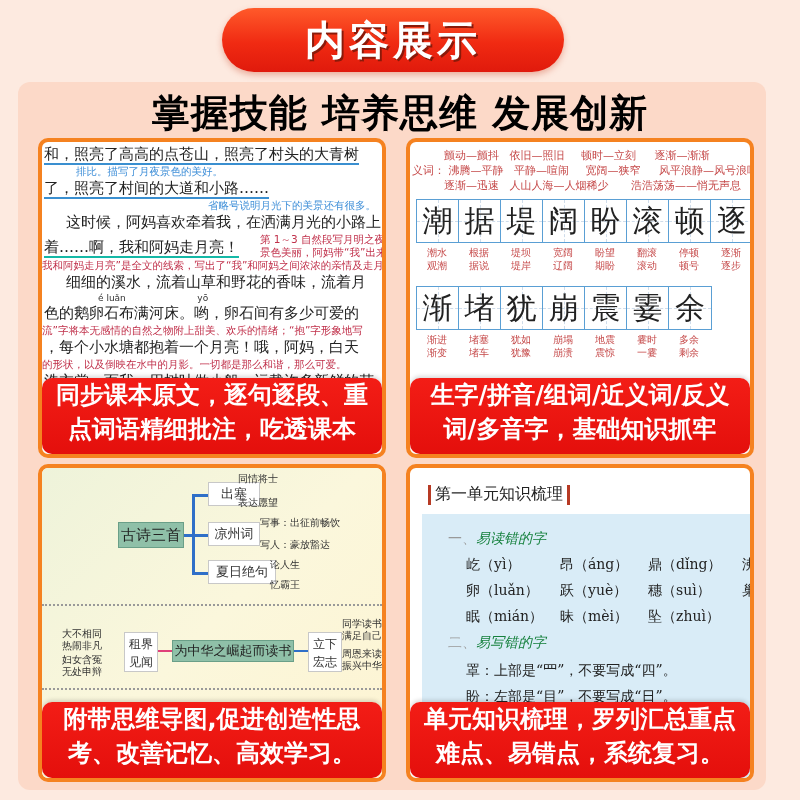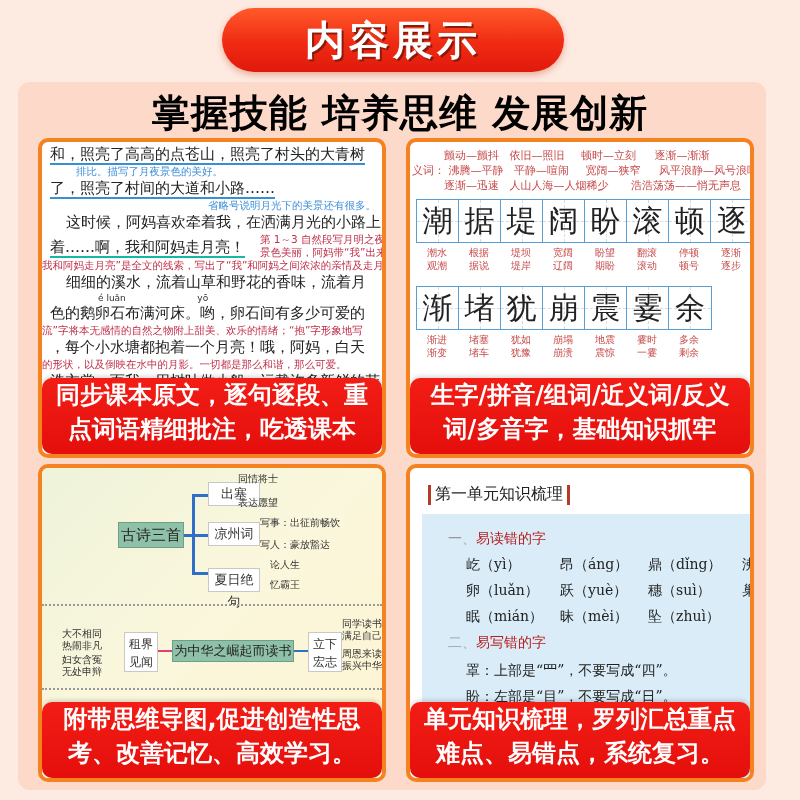--- a/index.html
+++ b/index.html
@@ -39,21 +39,21 @@
   .caption {
     position: absolute; left: 0; right: 0; bottom: 0; height: 76px;
     background: linear-gradient(180deg, #f31d16 0%, #e40f0c 100%);
     border-radius: 10px;
     color: #fff; font-size: 24px; font-weight: bold; line-height: 34px;
     text-align: center; 
     box-shadow: 0 -2px 4px rgba(0,0,0,0.15);
   }
   
   .p1 .content { position: absolute; left: 0; top: 0; right: 0; padding: 2px 0 0 0; font-family: "DejaVu Serif", serif; }
-  .tline { font-size: 15px; color: #222; white-space: nowrap; line-height: 21px; padding-left: 8px; }
+  .tline { font-size: 15px; color: #222; white-space: nowrap; line-height: 21px; padding-left: 2px; }
   .tline.indent { padding-left: 24px; }
   .u-blue { border-bottom: 2px solid #3a8fd0; }
   .u-red { border-bottom: 2px solid #14b8a6; text-align: center; }
   .note-blue { font-family: "DejaVu Sans", sans-serif; font-size: 10.5px; color: #3f8fd8; white-space: nowrap; line-height: 13px; }
   .note-red { font-family: "DejaVu Sans", sans-serif; font-size: 10.5px; color: #c0304a; white-space: nowrap; line-height: 13px; }
   .pin { font-family: "DejaVu Sans", sans-serif; font-size: 9px; color: #333; line-height: 10px; white-space: pre; padding-left: 56px; }
   
   .syn { font-size: 11px; color: #c54848; white-space: nowrap; line-height: 15px; padding-left: 2px; }
   .syn .lbl { color: #c54848; }
   .grid { display: flex; margin-left: 6px; border: 1px solid #5a9fd4; width: fit-content; }
@@ -74,21 +74,21 @@
   .node.main { background: #8fc0a8; border-color: #6a9f88; font-size: 15px; color: #222; }
   .leaf { position: absolute; font-size: 10px; color: #333; white-space: nowrap; }
   .vline { position: absolute; width: 3px; background: #2f6fc8; }
   .hline { position: absolute; height: 3px; background: #2f6fc8; }
   .dots { position: absolute; left: 0; right: 0; border-top: 2px dotted #999; }
   
   .p4 .head { position: absolute; left: 14px; top: 16px; font-size: 16px; color: #222; display: flex; align-items: center; justify-content: center; }
   .bar { display: inline-block; width: 3px; height: 20px; background: #b73a24; margin: 0 4px; }
   .p4 .blue { position: absolute; left: 12px; right: 0; top: 46px; bottom: 0; background: #d9ecf7; }
   .sec { font-family: "DejaVu Serif", serif; font-size: 14px; color: #999; white-space: nowrap; }
-  .sec .t { color: #b91c1c; }
+  .sec .t { color: #15803d; font-style: italic; }
   .row4 { font-family: "DejaVu Serif", serif; font-size: 14px; color: #222; white-space: nowrap; display: flex; }
   .row4 span { display: inline-block; }
 </style>
 </head>
 <body>
 
 <div class="board"></div>
 
 <div class="banner">
   <span>内容展示</span>
@@ -269,21 +269,21 @@
   <div class="bg"></div>
 
   <div class="node main" style="left:76px;top:54px;width:66px;height:26px;line-height:24px">古诗三首</div>
   <div class="hline" style="left:142px;top:66px;width:10px"></div>
   <div class="vline" style="left:150px;top:26px;height:80px"></div>
   <div class="hline" style="left:150px;top:26px;width:16px"></div>
   <div class="hline" style="left:150px;top:66px;width:16px"></div>
   <div class="hline" style="left:150px;top:104px;width:16px"></div>
   <div class="node" style="left:166px;top:14px;width:52px;height:24px;line-height:22px">出塞</div>
   <div class="node" style="left:166px;top:54px;width:52px;height:24px;line-height:22px">凉州词</div>
-  <div class="node" style="left:166px;top:100px;width:52px;height:24px;line-height:22px">夏日绝句</div>
+  <div class="node" style="left:166px;top:92px;width:68px;height:24px;line-height:22px">夏日绝句</div>
   <div class="leaf" style="left:196px;top:4px">同情将士</div>
   <div class="leaf" style="left:196px;top:28px">表达愿望</div>
   <div class="leaf" style="left:218px;top:48px">写事：出征前畅饮</div>
   <div class="leaf" style="left:218px;top:70px">写人：豪放豁达</div>
   <div class="leaf" style="left:228px;top:90px">论人生</div>
   <div class="leaf" style="left:228px;top:110px">忆霸王</div>
   <div class="dots" style="top:136px"></div>
 
   <div class="leaf" style="left:20px;top:160px;line-height:12px">
       <div>大不相同</div>

